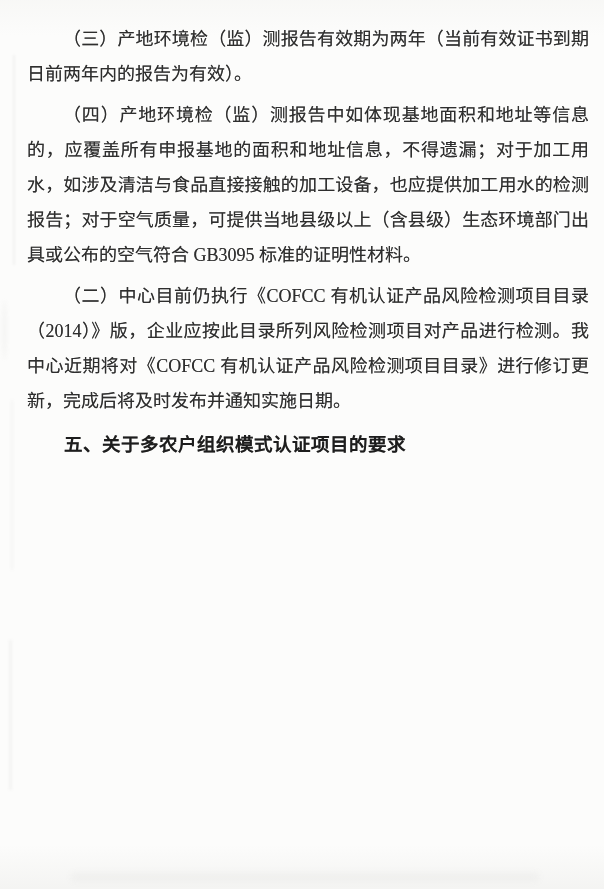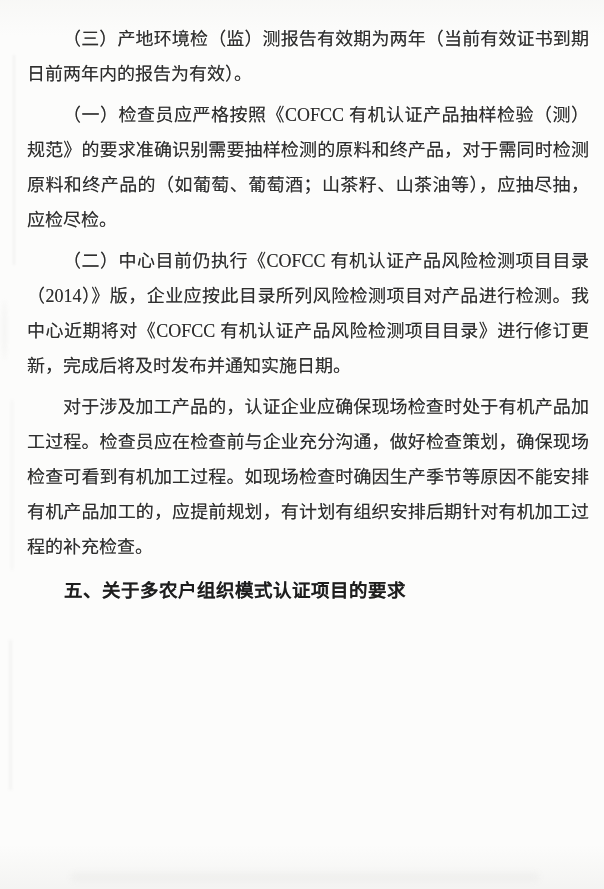--- a/index.html
+++ b/index.html
@@ -60,28 +60,27 @@
   .smudge-1    { left: 2px;  top: 300px; width: 5px; height: 60px;  opacity: 0.07; filter: blur(2px); border-radius: 50%; }
   .bottom-band { left: 70px; top: 872px; width: 470px; height: 10px; opacity: 0.06; filter: blur(3px); border-radius: 5px; }
 </style>
 </head>
 <body>
 
 <div class="page">
 
   <p class="para">（三）产地环境检（监）测报告有效期为两年（当前有效证书到期日前两年内的报告为有效）。</p>
 
+  <p class="para">（四）产地环境检（监）测报告中如体现基地面积和地址等信息的，应覆盖所有申报基地的面积和地址信息，不得遗漏；对于加工用水，如涉及清洁与食品直接接触的加工设备，也应提供加工用水的检测报告；对于空气质量，可提供当地县级以上（含县级）生态环境部门出具或公布的空气符合 GB3095 标准的证明性材料。</p>
 
 
-  <p class="para">（一）检查员应严格按照《COFCC 有机认证产品抽样检验（测）规范》的要求准确识别需要抽样检测的原料和终产品，对于需同时检测原料和终产品的（如葡萄、葡萄酒；山茶籽、山茶油等），应抽尽抽，应检尽检。</p>
 
   <p class="para">（二）中心目前仍执行《COFCC 有机认证产品风险检测项目目录（2014）》版，企业应按此目录所列风险检测项目对产品进行检测。我中心近期将对《COFCC 有机认证产品风险检测项目目录》进行修订更新，完成后将及时发布并通知实施日期。</p>
 
 
-  <p class="para">对于涉及加工产品的，认证企业应确保现场检查时处于有机产品加工过程。检查员应在检查前与企业充分沟通，做好检查策划，确保现场检查可看到有机加工过程。如现场检查时确因生产季节等原因不能安排有机产品加工的，应提前规划，有计划有组织安排后期针对有机加工过程的补充检查。</p>
 
   <h3 class="heading">五、关于多农户组织模式认证项目的要求</h3>
 
   <div class="artifact edge-line-1"></div>
   <div class="artifact edge-line-2"></div>
   <div class="artifact edge-line-3"></div>
   <div class="artifact smudge-1"></div>
   <div class="artifact bottom-band"></div>
 
 </div>

